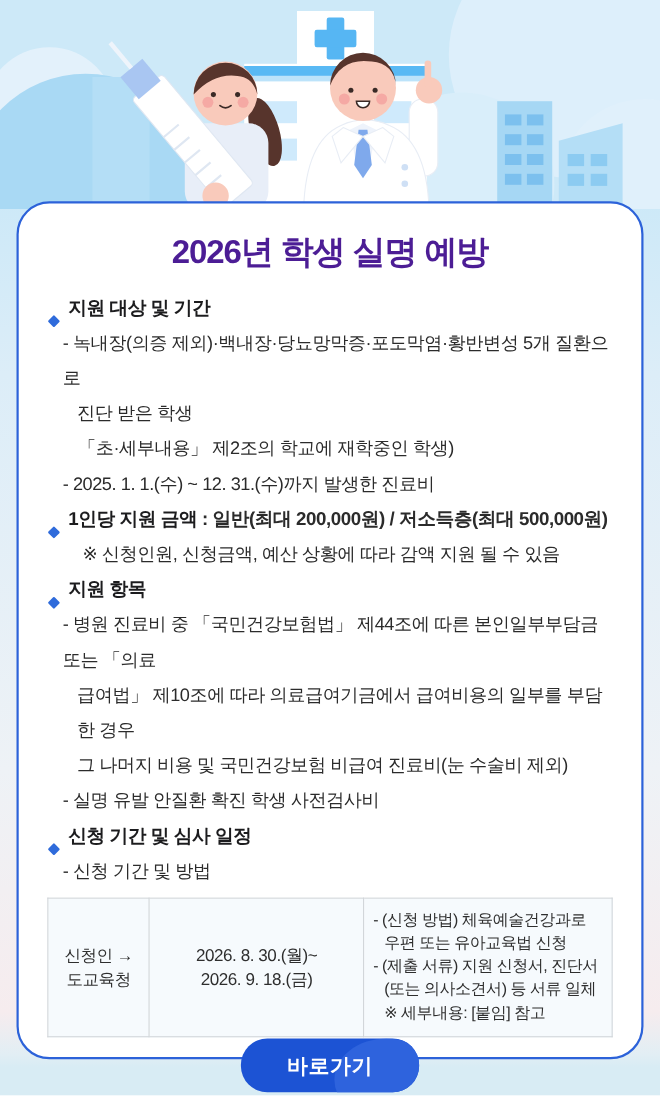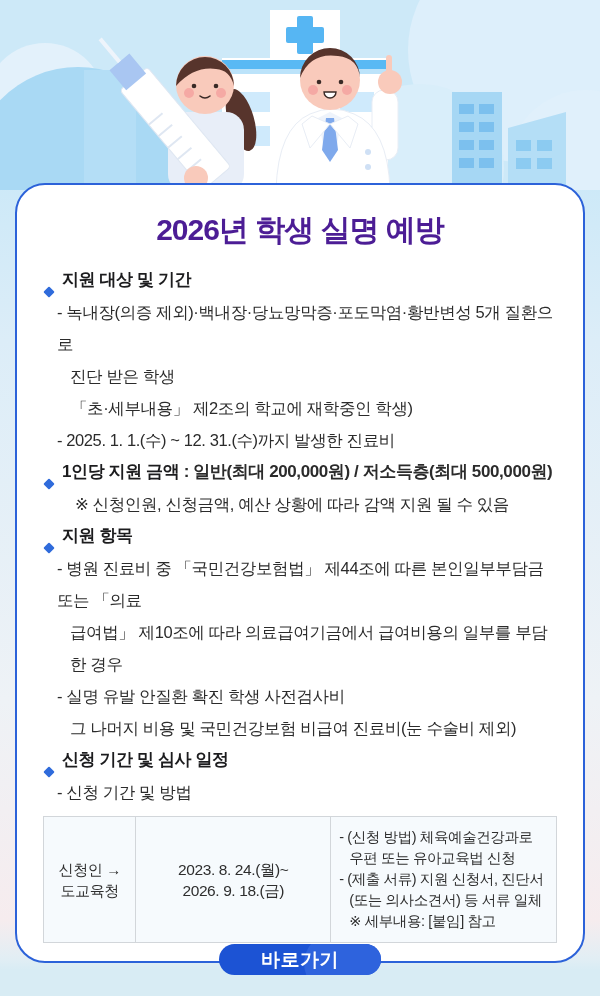--- a/index.html
+++ b/index.html
@@ -39,21 +39,21 @@
   table.apply td{border:1px solid #d2d6da;background:#f6fafd;padding:10px 8px;
     vertical-align:middle;}
   td.c-applicant{width:18%;text-align:center;line-height:23px;font-size:15px;}
   td.c-period{width:38%;text-align:center;line-height:24px;font-size:15.5px;}
   td.c-method{width:44%;text-align:left;padding-left:11px;}
   .m-line{margin:0;line-height:21px;}
   .m-hang{padding-left:10px;}
   
   .cta{
     position:absolute;left:50%;transform:translateX(-50%);top:944px;z-index:5;
-    width:162px;height:31px;border:none;border-radius:24px;background:#1c53d4;
+    width:162px;height:49px;border:none;border-radius:24px;background:#1c53d4;
     color:#ffffff;font-weight:800;font-size:19px;letter-spacing:0.5px;
     font-family:inherit;cursor:pointer;overflow:hidden;
   }
   .cta::after{content:"";position:absolute;right:-18px;bottom:-26px;width:95px;
     height:75px;border-radius:50%;background:#2e63dd;}
   .cta .cta-label{position:relative;z-index:1;}
 </style>
 </head>
 <body>
 
@@ -206,38 +206,38 @@
           <span class="h-suffix"> : 일반(최대 200,000원) / 저소득층(최대 500,000원)</span>
       </div>
       <p class="line i-note">※ 신청인원, 신청금액, 예산 상황에 따라 감액 지원 될 수 있음</p>
 
       <div class="sec-heading">
         <span class="diamond"></span>
         <span>지원 항목</span>
       </div>
       <p class="line i-dash">- 병원 진료비 중 「국민건강보험법」 제44조에 따른 본인일부부담금 또는 「의료</p>
       <p class="line i-cont">급여법」 제10조에 따라 의료급여기금에서 급여비용의 일부를 부담한 경우</p>
+      <p class="line i-cont">그 나머지 비용 및 국민건강보험 비급여 진료비(눈 수술비 제외)</p>
       <p class="line i-dash">- 실명 유발 안질환 확진 학생 사전검사비</p>
-      <p class="line i-cont">그 나머지 비용 및 국민건강보험 비급여 진료비(눈 수술비 제외)</p>
 
       <div class="sec-heading">
         <span class="diamond"></span>
         <span>신청 기간 및 심사 일정</span>
       </div>
       <p class="line i-dash">- 신청 기간 및 방법</p>
 
       <table class="apply">
         <tbody>
           <tr>
             <td class="c-applicant">
               <p class="m-line">신청인 →</p>
               <p class="m-line">도교육청</p>
             </td>
             <td class="c-period">
-              <p class="m-line">2023. 8. 24.(월)~</p>
+              <p class="m-line">2026. 8. 30.(월)~</p>
               <p class="m-line">2026. 9. 18.(금)</p>
             </td>
             <td class="c-method">
               <p class="m-line">- (신청 방법) 체육예술건강과로</p>
               <p class="m-line m-hang">우편 또는 유아교육법 신청</p>
               <p class="m-line">- (제출 서류) 지원 신청서, 진단서</p>
               <p class="m-line m-hang">(또는 의사소견서) 등 서류 일체</p>
               <p class="m-line m-hang">※ 세부내용: [붙임] 참고</p>
             </td>
           </tr>

